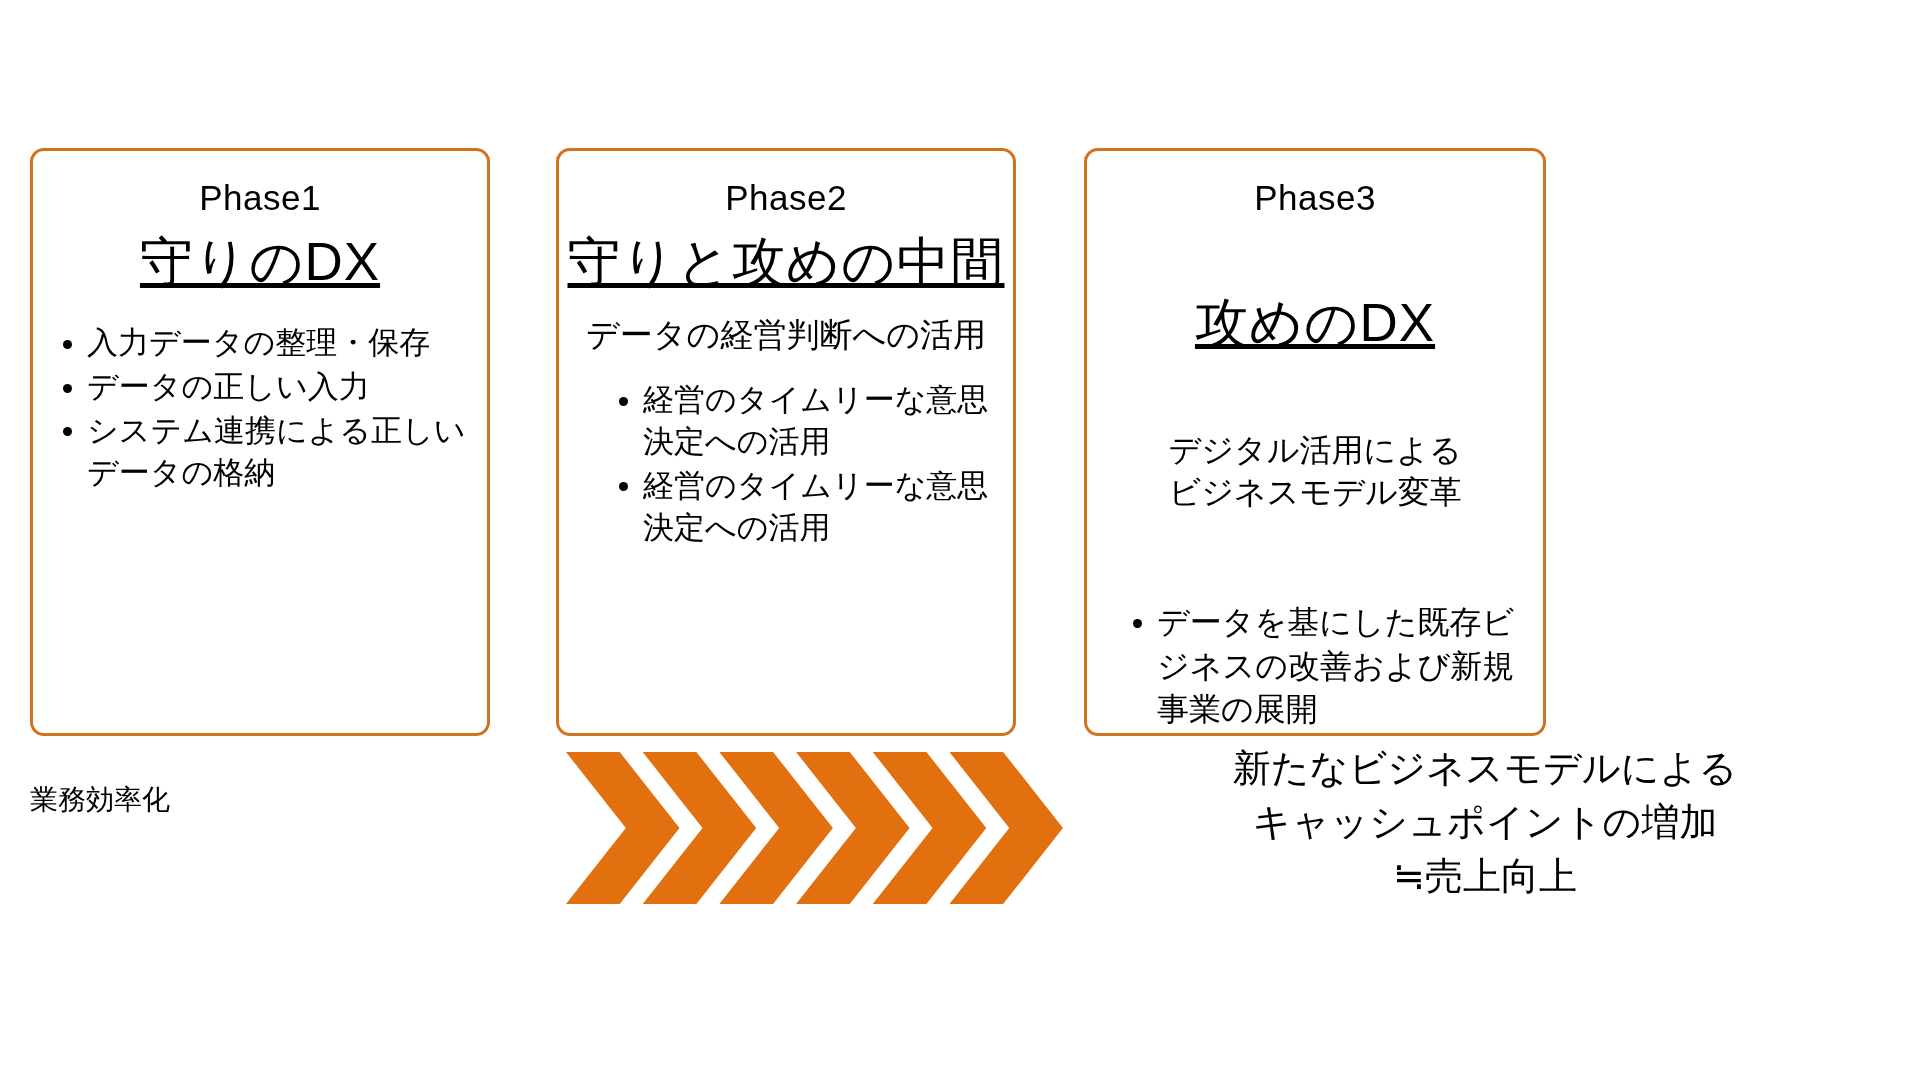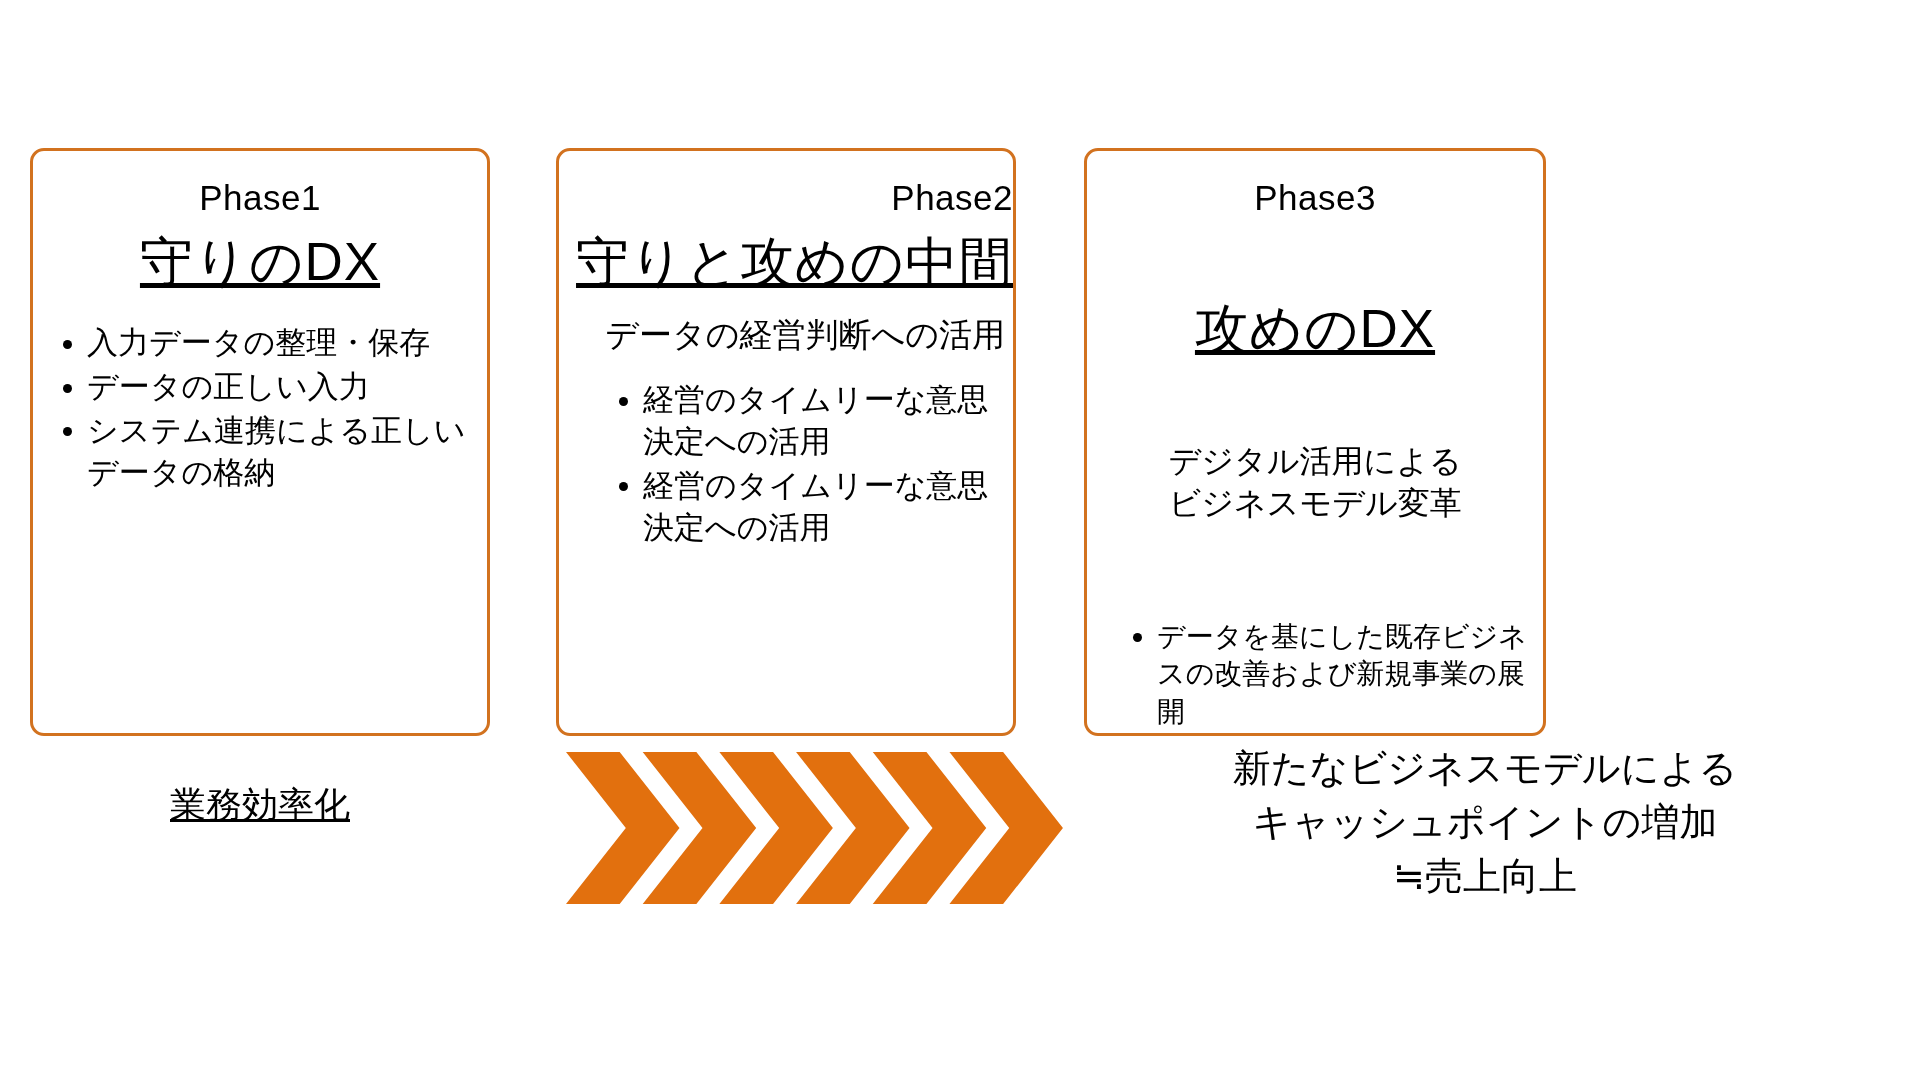--- a/index.html
+++ b/index.html
@@ -80,43 +80,41 @@
   #card3 .bullet-list { padding-left: 42px; padding-right: 14px; margin-top: 26px; }
 
   .bullet-list li {
     position: relative;
     padding-left: 28px;
     margin-bottom: 2px;
     font-size: 31px;
     line-height: 1.35;
     text-align: left;
   }
-  #card3 .bullet-list li { font-size: 28px; }
+  #card3 .bullet-list li { font-size: 32px; }
 
   .bullet-list li::before {
     content: "";
     position: absolute;
     left: 4px;
     top: 0.56em;
     width: 9px;
     height: 9px;
     border-radius: 50%;
     background: #000000;
   }
 
   
   #footer-left {
     position: absolute;
     left: 30px;
     top: 782px;
     width: 460px;
-    text-align: center;
-    font-size: 36px;
+    font-size: 28px;
     line-height: 1.3;
-    text-decoration: underline;
   }
 
   #arrow-wrap {
     position: absolute;
     left: 566px;
     top: 752px;
     width: 500px;
     height: 152px;
   }
   #arrow-wrap svg { display: block; width: 100%; height: 100%; }
@@ -140,21 +138,21 @@
   <div class="phase-card" id="card1" style="border-color: rgb(210, 114, 31);">
     <div class="phase-label">Phase1</div>
     <div class="phase-title">守りのDX</div>
     <ul class="bullet-list">
       <li>入力データの整理・保存</li>
       <li>データの正しい入力</li>
       <li>システム連携による正しいデータの格納</li>
     </ul>
   </div>
 
-  <div class="phase-card" id="card2" style="border-color: rgb(210, 114, 31); align-items: flex-end;">
+  <div class="phase-card" id="card2" style="border-color: rgb(210, 114, 31);">
     <div class="phase-label">Phase2</div>
     <div class="phase-title">守りと攻めの中間</div>
     <div class="phase-subtitle">データの経営判断への活用</div>
     <ul class="bullet-list">
       <li>経営のタイムリーな意思決定への活用</li>
       <li>経営のタイムリーな意思決定への活用</li>
     </ul>
   </div>
 
   <div class="phase-card" id="card3" style="border-color: rgb(210, 114, 31);">

